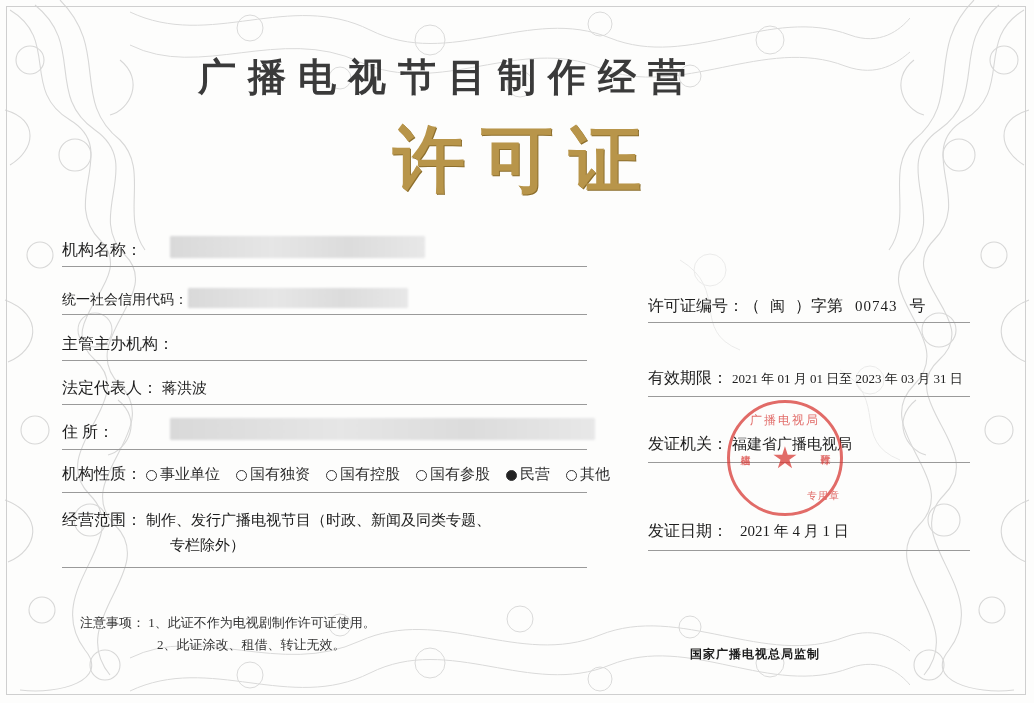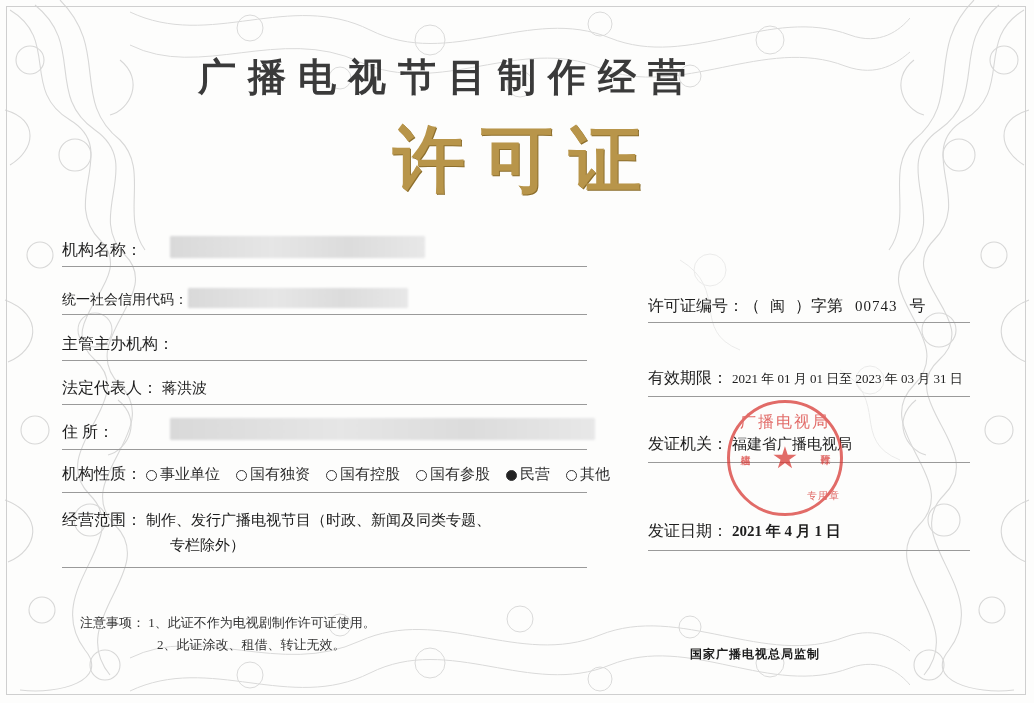--- a/index.html
+++ b/index.html
@@ -155,21 +155,21 @@
     transform: translate(-50%,-50%);
     font-size: 30px;
     line-height: 1;
     color: #d7332f;
   }
   .seal .seal-top {
     position: absolute;
     width: 100%;
     top: 9px;
     text-align: center;
-    font-size: 16px;
+    font-size: 12px;
     letter-spacing: 2px;
   }
   .seal .seal-bottom {
     position: absolute;
     width: 100%;
     bottom: 10px;
     text-align: right;
     font-size: 10px;
     letter-spacing: 1px;
   }
@@ -343,21 +343,21 @@
   <div class="rule" style="left:648px; top:396px; width:322px;"></div>
 
   <div class="field" style="left:648px; top:434px;">
     <span class="label">发证机关：</span>
     <span class="value">福建省广播电视局</span>
   </div>
   <div class="rule" style="left:648px; top:462px; width:322px;"></div>
 
   <div class="field" style="left:648px; top:521px;">
     <span class="label">发证日期：</span>
-    <span class="value" style="font-weight:bold;">2021 年    4 月   1 日</span>
+    <span class="value" style="margin-left:8px;">2021 年    4 月   1 日</span>
   </div>
   <div class="rule" style="left:648px; top:550px; width:322px;"></div>
 
   <div class="seal">
     <div class="seal-top">广播电视局</div>
     <div class="star">★</div>
     <div class="seal-left">福建省</div>
     <div class="seal-right">行政许可</div>
     <div class="seal-bottom">专用章</div>
   </div>

